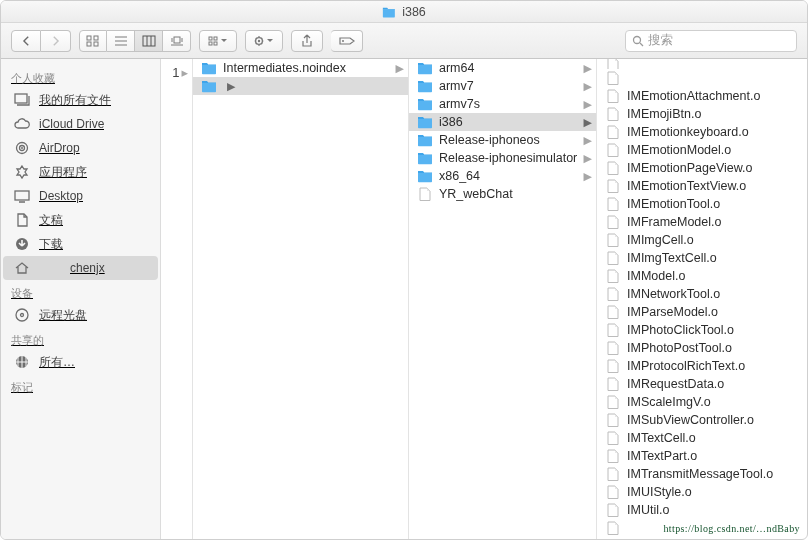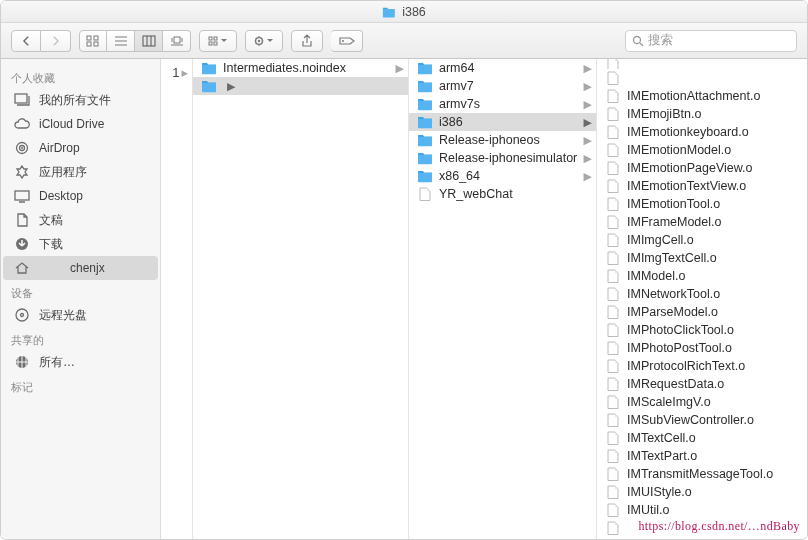--- a/index.html
+++ b/index.html
@@ -22,41 +22,41 @@
   .arrgroup .btn, .actgroup .btn { width:38px;}
   .share-btn,.tag-btn { width:32px;}
   .spacer { flex:1;}
   .search { width:172px; height:22px; border:1px solid #cfcfcf; border-radius:4px; background:#fff; display:flex; align-items:center; padding:8px 6px; color:#9b9b9b;}
   .search svg { margin-right:4px; flex:none;}
   .search span { font-size:12.5px;}
   .btn.active { background:linear-gradient(#e9e9e9,#dedede); }
   
   .body { flex:1; display:flex; overflow:hidden;}
   
-  .sidebar { width:160px; background:#f6f6f6; border-right:1px solid #dcdcdc; padding-top:6px; overflow:hidden;}
+  .sidebar { width:160px; background:#f6f6f6; border-right:1px solid #dcdcdc; padding-top:6px; overflow:hidden;text-decoration:underline;}
   .sb-head { font-size:11px; color:#888; padding:6px 10px 2px;}
   .sb-item { display:flex; align-items:center; height:24px; padding:0 10px; gap:8px; color:#3f3f3f; border-radius:4px; margin:0 2px;}
   .sb-item.selected { background:#d9d9d9;gap:39px;}
   .sb-item svg,.sb-item .sic { width:18px; height:16px; flex:none; color:#6e6e6e; display:flex; align-items:center; justify-content:center;}
   .sb-item span { font-size:12px; white-space:nowrap; overflow:hidden; text-overflow:ellipsis;}
   
   .columns { flex:1; display:flex; overflow:hidden;}
   .col { border-right:1px solid #e3e3e3; overflow-y:auto; overflow-x:hidden; position:relative;}
   .col0 { width:32px; background:#fff; font-size:12px; color:#444; padding-top:6px; text-align:right; padding-right:4px;}
   .col1 { width:216px;}
   .col2 { width:188px;}
   .col3 { flex:1; border-right:none;}
   .row { height:18px; display:flex; align-items:center; padding:0 4px 0 8px; color:#2d2d2d;}
   .row .ic { width:16px; height:14px; margin-right:6px; flex:none;}
   .row .label { flex:1; font-size:12.5px; white-space:nowrap; overflow:hidden; text-overflow:ellipsis;}
   .row .chev { color:#a7a7a7; font-size:11px; padding-left:4px;}
   .row.sel { background:#dcdcdc;}
   .row.sel .chev { color:#6a6a6a;}
   .col::-webkit-scrollbar{width:14px;} .col::-webkit-scrollbar-thumb{background:#c7c7c7;border-radius:7px;border:3px solid #fff;}
-  .watermark { position:absolute; right:8px; bottom:6px; color:#be185d; font-size:12px; font-family:Georgia,serif; letter-spacing:.4px; pointer-events:none;}
+  .watermark { position:absolute; right:8px; bottom:6px; color:#14532d; font-size:10px; font-family:Georgia,serif; letter-spacing:.4px; pointer-events:none;}
   
   .folder-blue { fill:#57b4f2;} .folder-blue2{fill:#3fa5ea;}
   .doc-stroke { stroke:#bcbcbc; fill:#fff;}
 </style>
 </head>
 <body>
 
 <svg width="0" height="0" style="position:absolute">
   <defs>
     <g id="folder">

